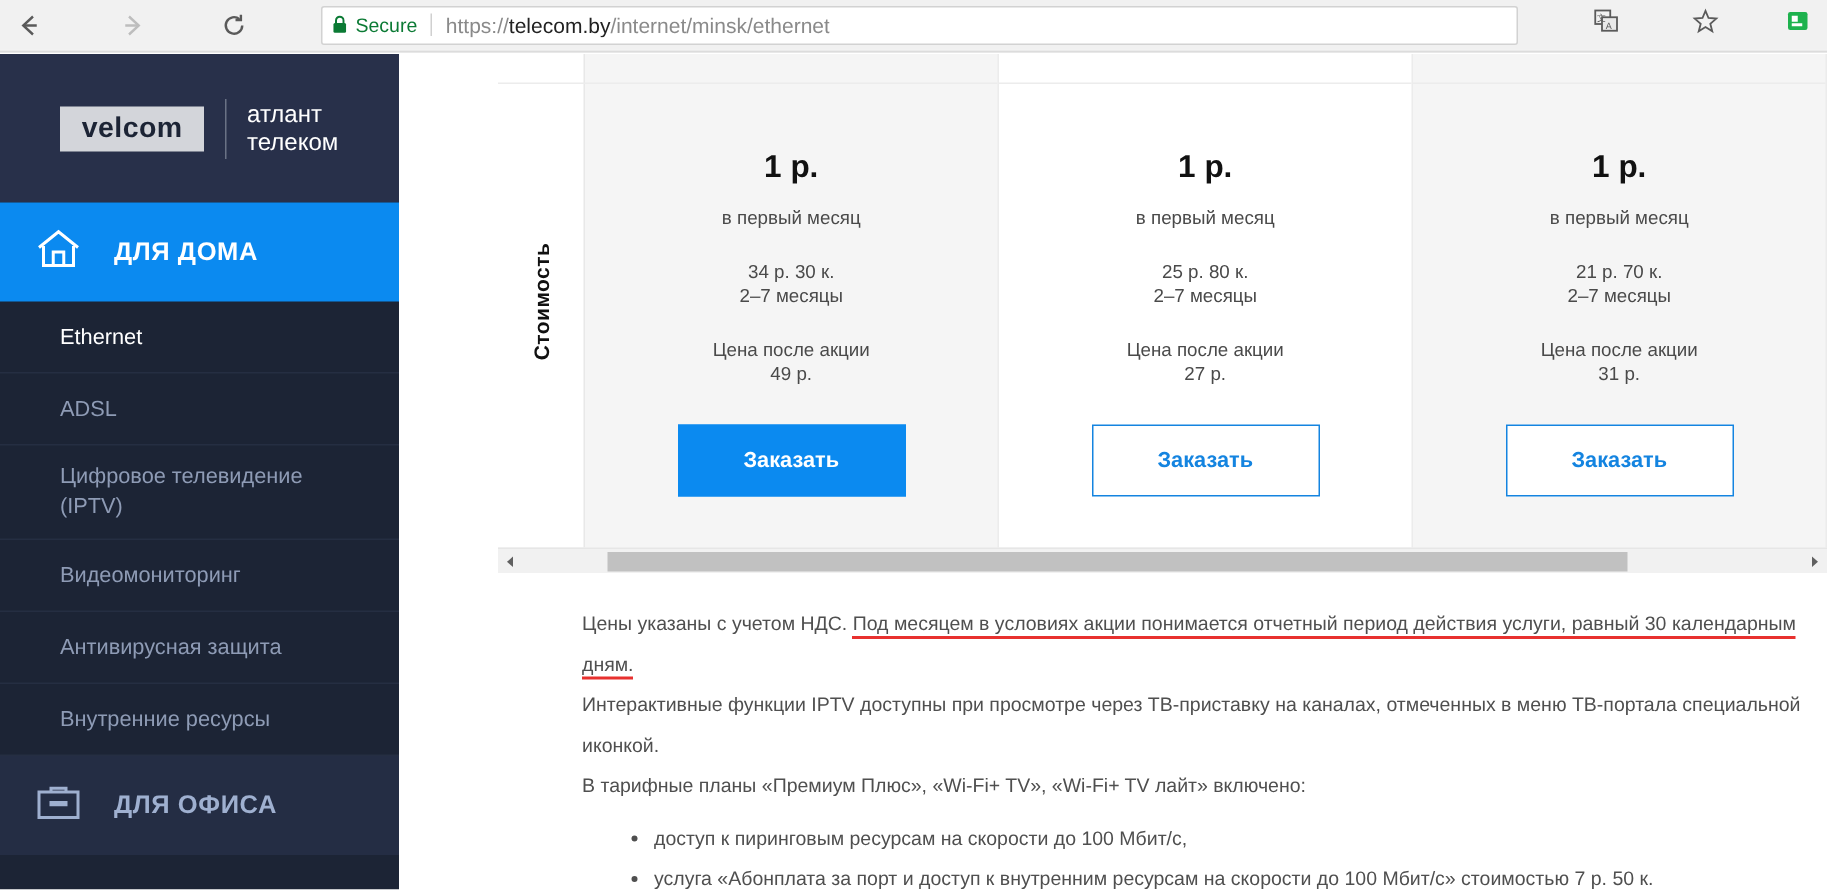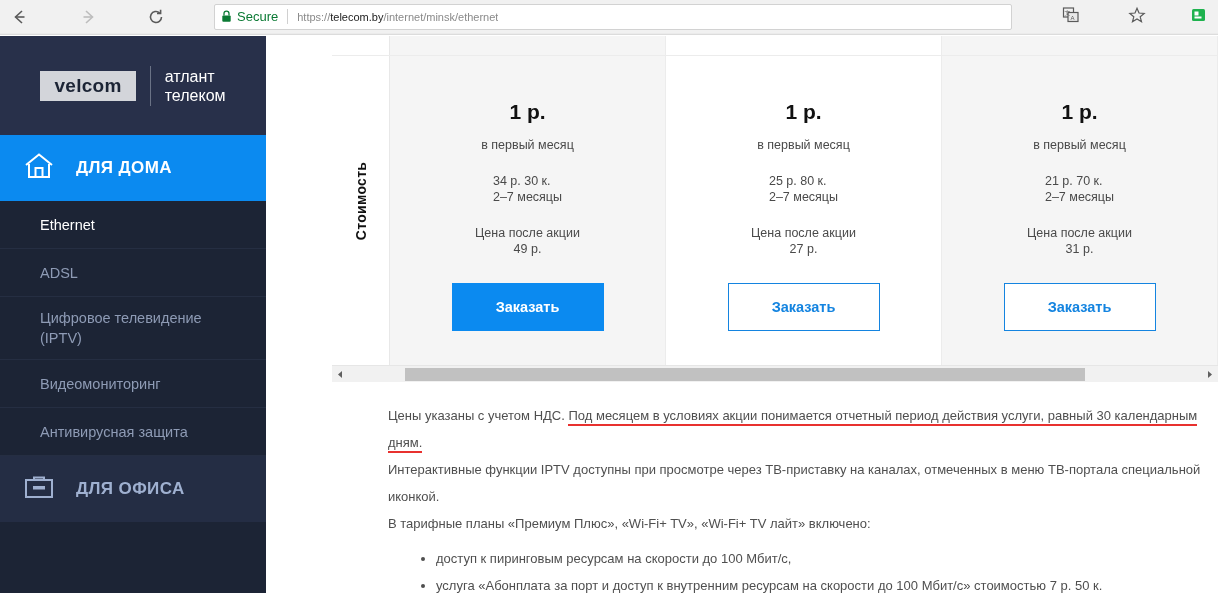--- a/index.html
+++ b/index.html
@@ -39,21 +39,21 @@
   .lock-icon { flex: 0 0 auto; margin-right: 5px; display: flex; align-items: center; }
   .secure-label {
     color: #0b7a34; font-size: 13px; white-space: nowrap;
     flex: 0 0 auto;
   }
   .omni-sep {
     width: 1px; height: 15px; background: #d0d0d0;
     margin: 0 9px; flex: 0 0 auto;
   }
   .url-text {
-    font-size: 11px; color: #8a8a8a; white-space: nowrap;
+    font-size: 14px; color: #8a8a8a; white-space: nowrap;
     overflow: hidden;
   }
   .url-text b { color: #222; font-weight: normal; }
   .toolbar-icon {
     width: 26px; height: 26px; flex: 0 0 auto;
     display: flex; align-items: center; justify-content: center;
   }
   .ext-icon {
     width: 22px; height: 26px; flex: 0 0 auto;
     display: flex; align-items: center; justify-content: flex-start;
@@ -173,21 +173,21 @@
   .price-main {
     font-size: 21px; font-weight: bold; color: #111;
     line-height: 1;
   }
   .price-sub {
     margin-top: 16px;
     font-size: 12.5px; color: #4a4a4a;
   }
   .price-mid {
     margin-top: 21px;
-    font-size: 12.5px; color: #4a4a4a; line-height: 16px;
+    font-size: 12.5px; color: #4a4a4a; text-align: center; line-height: 16px;
   }
   .price-after {
     margin-top: 20px;
     font-size: 12.5px; color: #4a4a4a; text-align: center; line-height: 16px;
   }
   .order-btn {
     margin-top: 26px;
     width: 152px; height: 48px;
     display: flex; align-items: center; justify-content: center;
     font-size: 14.5px; font-weight: bold;
@@ -338,20 +338,23 @@
     </div>
     <div class="nav-item">
       <span>Цифровое телевидение (IPTV)</span>
     </div>
     <div class="nav-item">
       <span>Видеомониторинг</span>
     </div>
     <div class="nav-item">
       <span>Антивирусная защита</span>
     </div>
+    <div class="nav-item">
+      <span>Внутренние ресурсы</span>
+    </div>
 
     <div class="nav-primary secondary">
       <span>
         <svg width="34" height="30" viewBox="0 0 34 30">
           <rect x="4" y="8" width="26" height="17" fill="none" stroke="#9fb0d0" stroke-width="2"></rect>
           <path d="M12 8 V5.5 H22 V8" fill="none" stroke="#9fb0d0" stroke-width="2"></path>
           <rect x="11" y="14" width="12" height="3.5" fill="#9fb0d0"></rect>
         </svg>
       </span>
       <span class="nav-primary-label">ДЛЯ ОФИСА</span>

